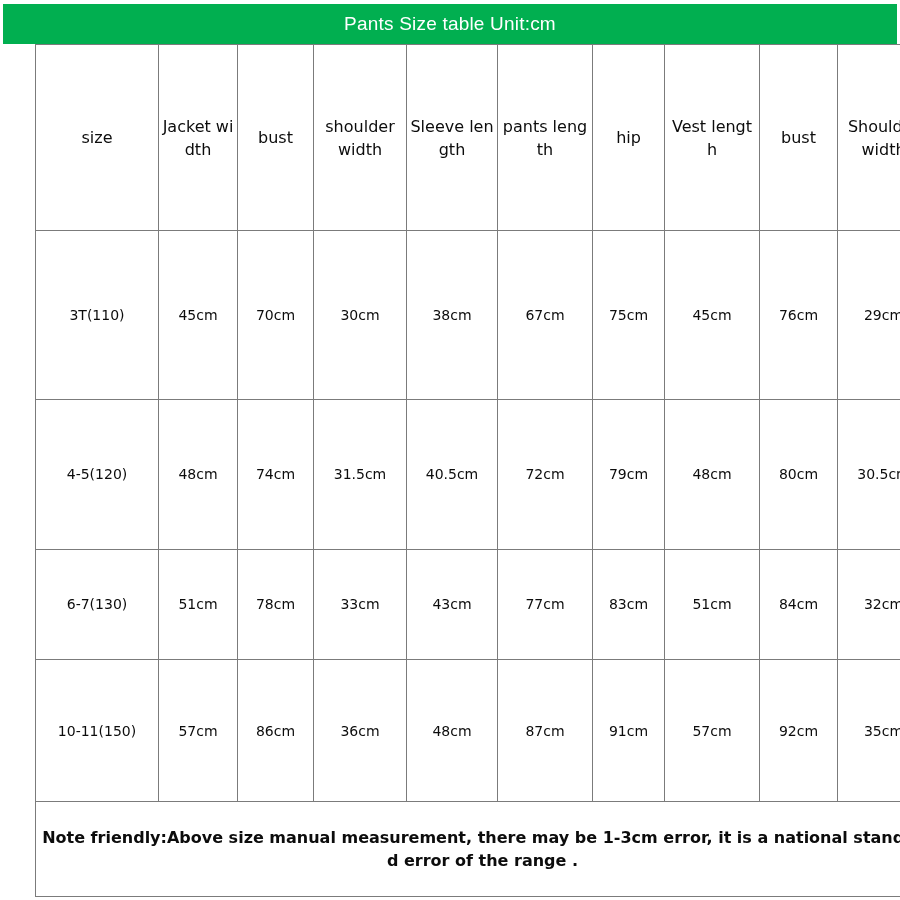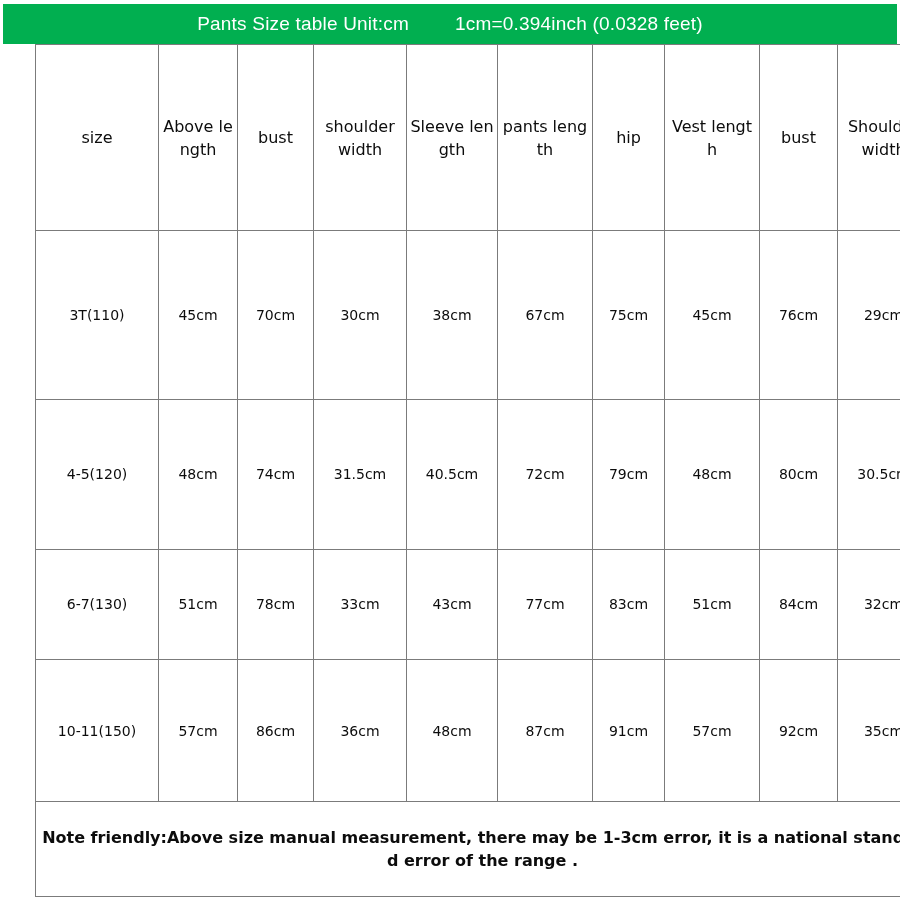--- a/index.html
+++ b/index.html
@@ -108,40 +108,39 @@
     font-weight: bold;
   }
 </style>
 </head>
 <body>
 
 <div class="size-chart">
 
   <div class="title-banner">
     <span>Pants Size table Unit:cm</span>
-    <span>1cm=0.394inch (0.0328 feet)</span>
   </div>
 
   <table class="grid">
     <colgroup>
       <col class="c0">
         <col class="c1">
         <col class="c2">
         <col class="c3">
         <col class="c4">
       <col class="c5">
         <col class="c6">
         <col class="c7">
         <col class="c8">
         <col class="c9">
     </colgroup>
     <tbody>
       <tr class="head-row">
         <td>size</td>
-        <td>Above length</td>
+        <td>Jacket width</td>
         <td>bust</td>
         <td>shoulder width</td>
         <td>Sleeve length</td>
         <td>pants length</td>
         <td>hip</td>
         <td>Vest length</td>
         <td>bust</td>
         <td>Shoulder width</td>
       </tr>
 

